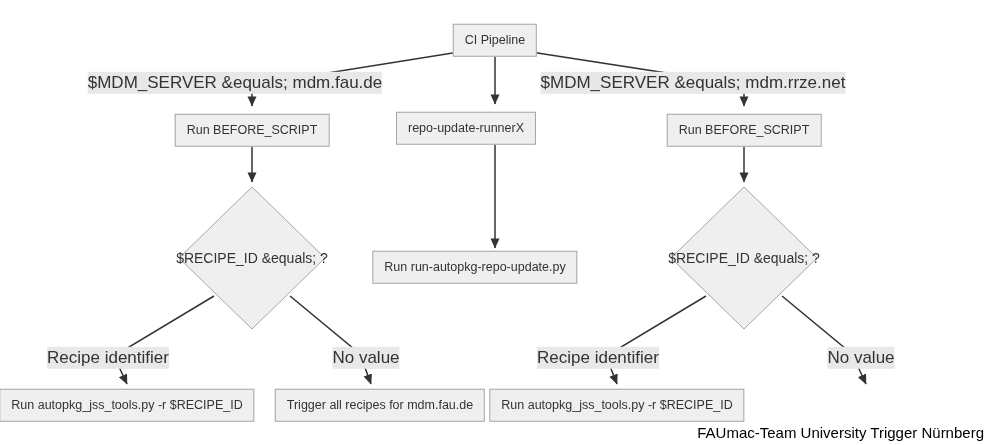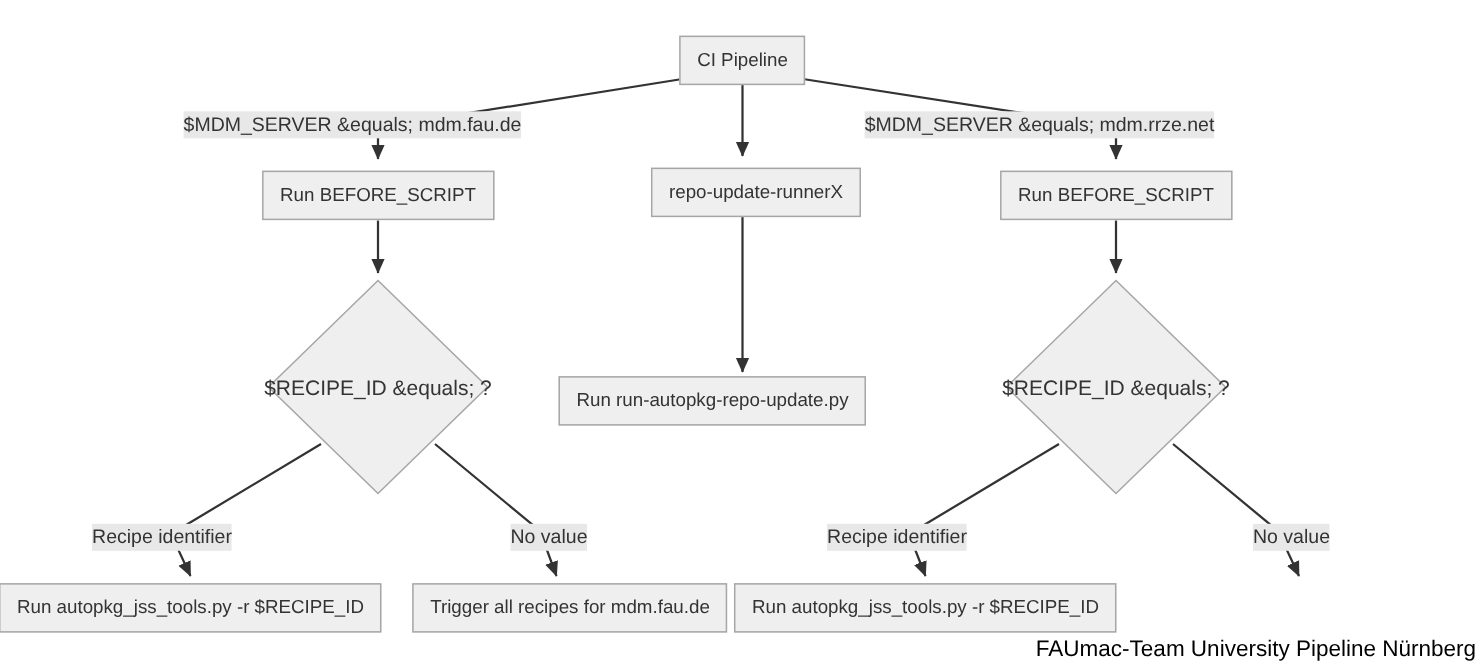--- a/index.html
+++ b/index.html
@@ -40,21 +40,21 @@
     display: flex;
     align-items: center;
     justify-content: center;
     box-sizing: border-box;
   }
   .edge-label {
     position: absolute;
     transform: translate(-50%, -50%);
     background: #e8e8e8;
     color: #333333;
-    font-size: 13px;
+    font-size: 17px;
     line-height: 1.2;
     padding: 1px 0;
     white-space: nowrap;
   }
   .decision-text {
     position: absolute;
     transform: translate(-50%, -50%);
     color: #333333;
     font-size: 14px;
     white-space: nowrap;
@@ -95,21 +95,21 @@
     <path class="edge-path" d="M 782 296 L 852 354 L 866 384" marker-end="url(#arrow)"></path>
 
     <polygon class="decision-shape" points="252,187 325,258 252,329 179,258"></polygon>
     <polygon class="decision-shape" points="744,187 817,258 744,329 671,258"></polygon>
   </svg>
 
   <div class="node" style="left:495px; top:40px;">CI Pipeline</div>
 
   <div class="node" style="left:252px; top:130px;">Run BEFORE_SCRIPT</div>
 
-  <div class="node" style="left:504px; top:128px;text-align:center;">repo-update-runnerX</div>
+  <div class="node" style="left:466px; top:128px;text-align:center;">repo-update-runnerX</div>
 
   <div class="node" style="left:744px; top:130px;">Run BEFORE_SCRIPT</div>
 
   <div class="node" style="left:475px; top:267px;">Run run-autopkg-repo-update.py</div>
 
   <div class="node" style="left:127px; top:405px;">Run autopkg_jss_tools.py -r $RECIPE_ID</div>
 
   <div class="node" style="left:380px; top:405px;text-align:right;">Trigger all recipes for mdm.fau.de</div>
 
   <div class="node" style="left:617px; top:405px;">Run autopkg_jss_tools.py -r $RECIPE_ID</div>
@@ -124,15 +124,15 @@
   <div class="edge-label" style="left:693px; top:83px;">$MDM_SERVER &amp;equals; mdm.rrze.net</div>
 
   <div class="edge-label" style="left:108px; top:358px;">Recipe identifier</div>
 
   <div class="edge-label" style="left:366px; top:358px;">No value</div>
 
   <div class="edge-label" style="left:598px; top:358px;">Recipe identifier</div>
 
   <div class="edge-label" style="left:861px; top:358px;">No value</div>
 
-  <div class="footer-credit">FAUmac-Team University Pipeline Nürnberg</div>
+  <div class="footer-credit">FAUmac-Team University Trigger Nürnberg</div>
 
 </div>
 
 </body></html>

